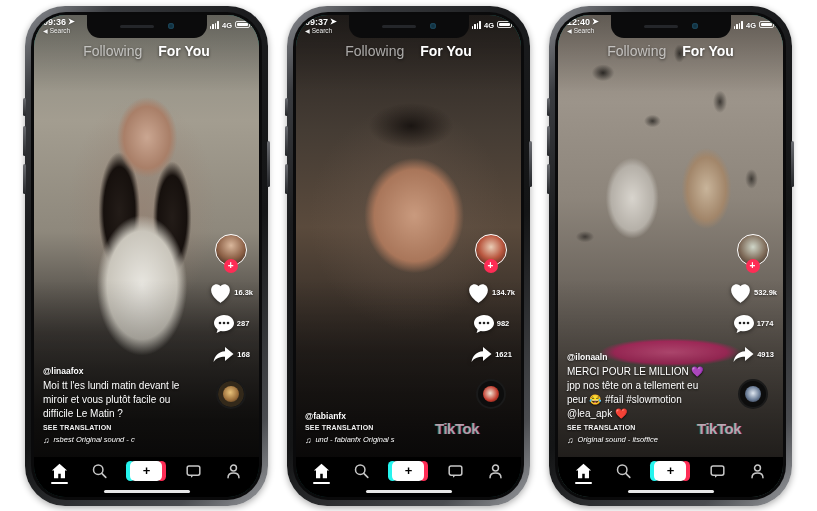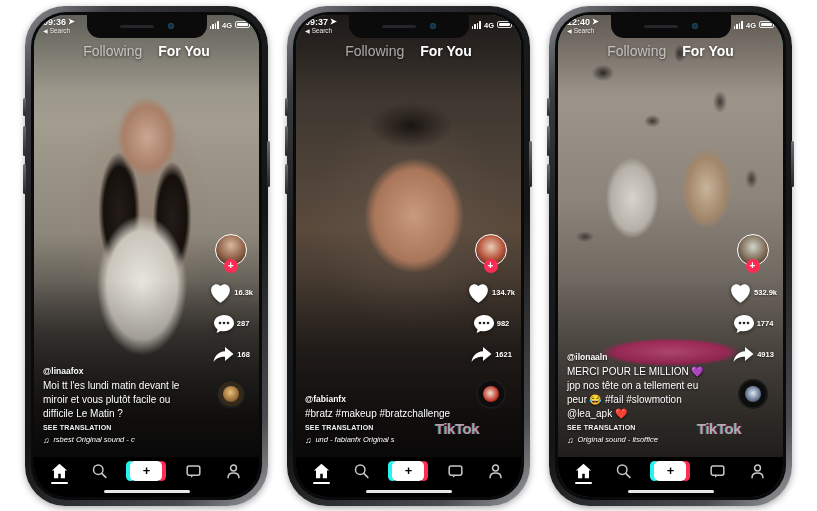--- a/index.html
+++ b/index.html
@@ -443,21 +443,20 @@
           </div>
           <div class="disc d2">
             <div class="disc-art"></div>
           </div>
         </div>
 
         <div class="watermark">TikTok</div>
 
         <div class="caption">
           <div class="cap-user">@fabianfx</div>
-          <div class="cap-text">#bratz #makeup #bratzchallenge</div>
           <div class="cap-translate">SEE TRANSLATION</div>
           <div class="cap-music">
             <span class="note">♫</span>
             <span class="marquee">und - fabianfx   Original s</span>
           </div>
         </div>
 
         <div class="navbar">
           <div class="nav-item active">
             <svg class="nav-ico" width="17" height="16" viewBox="0 0 20 19">

